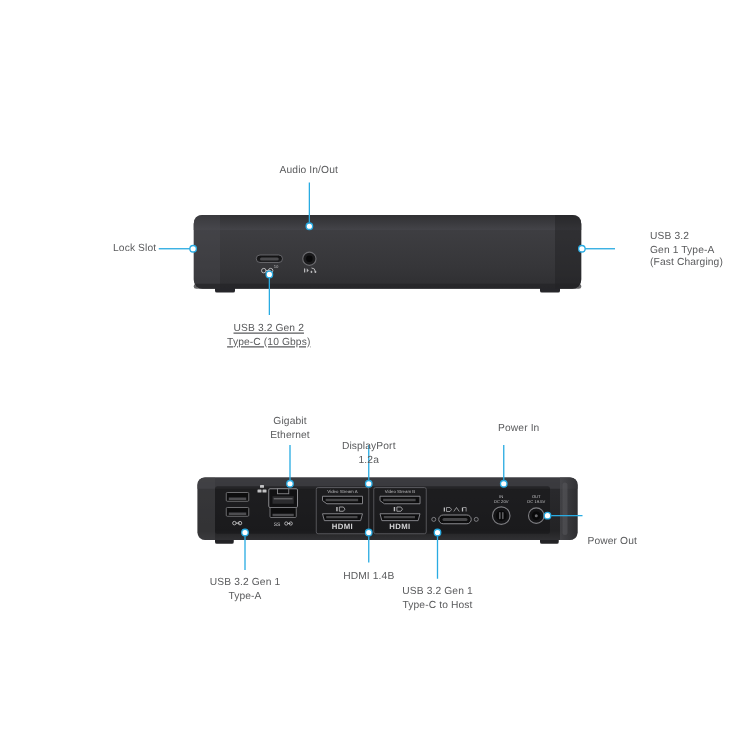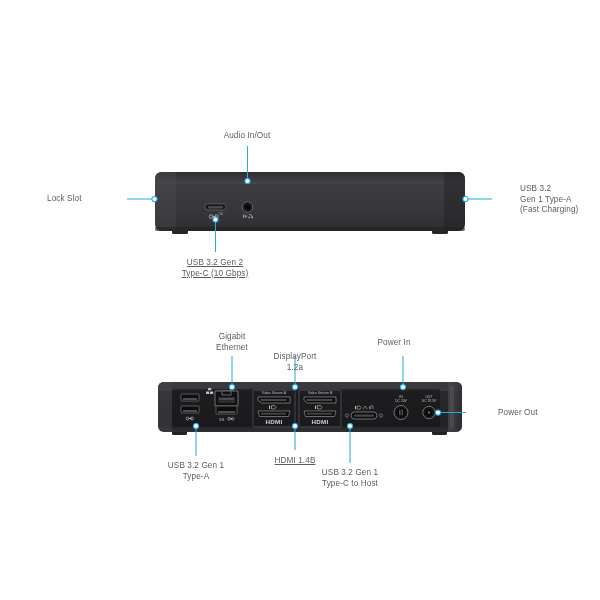--- a/index.html
+++ b/index.html
@@ -23,21 +23,21 @@
   .callout-label {
     position: absolute;
     font-size: 8.2px;
     line-height: 10.5px;
     color: #5a5b5d;
     letter-spacing: 0.1px;
     white-space: pre-line;
   }
   .lbl-center { text-align: center; transform: translateX(-50%); }
   .lbl-left   { text-align: left; }
-  .lbl-right  { text-align: left; }
+  .lbl-right  { text-align: right; }
 
   svg.overlay {
     position: absolute;
     left: 0; top: 0;
     width: 600px;
     height: 600px;
     pointer-events: none;
   }
 </style>
 </head>
@@ -292,25 +292,25 @@
 
   <div class="callout-label lbl-center" style="left:215px; top:258px;text-decoration:underline;">USB 3.2 Gen 2
 Type-C (10 Gbps)</div>
 
   <div class="callout-label lbl-center" style="left:232px; top:332px;text-align:center;">Gigabit
 Ethernet</div>
 
   <div class="callout-label lbl-center" style="left:295px; top:332px;margin-top:20px;">DisplayPort
 1.2a</div>
 
-  <div class="callout-label lbl-center" style="left:394px; top:338px;">Power In</div>
-
-  <div class="callout-label lbl-left" style="left:470px; top:408px; width:90px;margin-left:28px;">Power Out</div>
+  <div class="callout-label lbl-center" style="left:415px; top:338px;">Power In</div>
+
+  <div class="callout-label lbl-left" style="left:470px; top:428px; width:90px;">Power Out</div>
 
   <div class="callout-label lbl-center" style="left:196px; top:461px;">USB 3.2 Gen 1
 Type-A</div>
 
-  <div class="callout-label lbl-center" style="left:295px; top:456px;text-decoration:underline;">HDMI 1.4B</div>
+  <div class="callout-label lbl-center" style="left:295px; top:456px;">HDMI 1.4B</div>
 
   <div class="callout-label lbl-center" style="left:350px; top:468px;">USB 3.2 Gen 1
 Type-C to Host</div>
 
 </div>
 
 </body></html>

